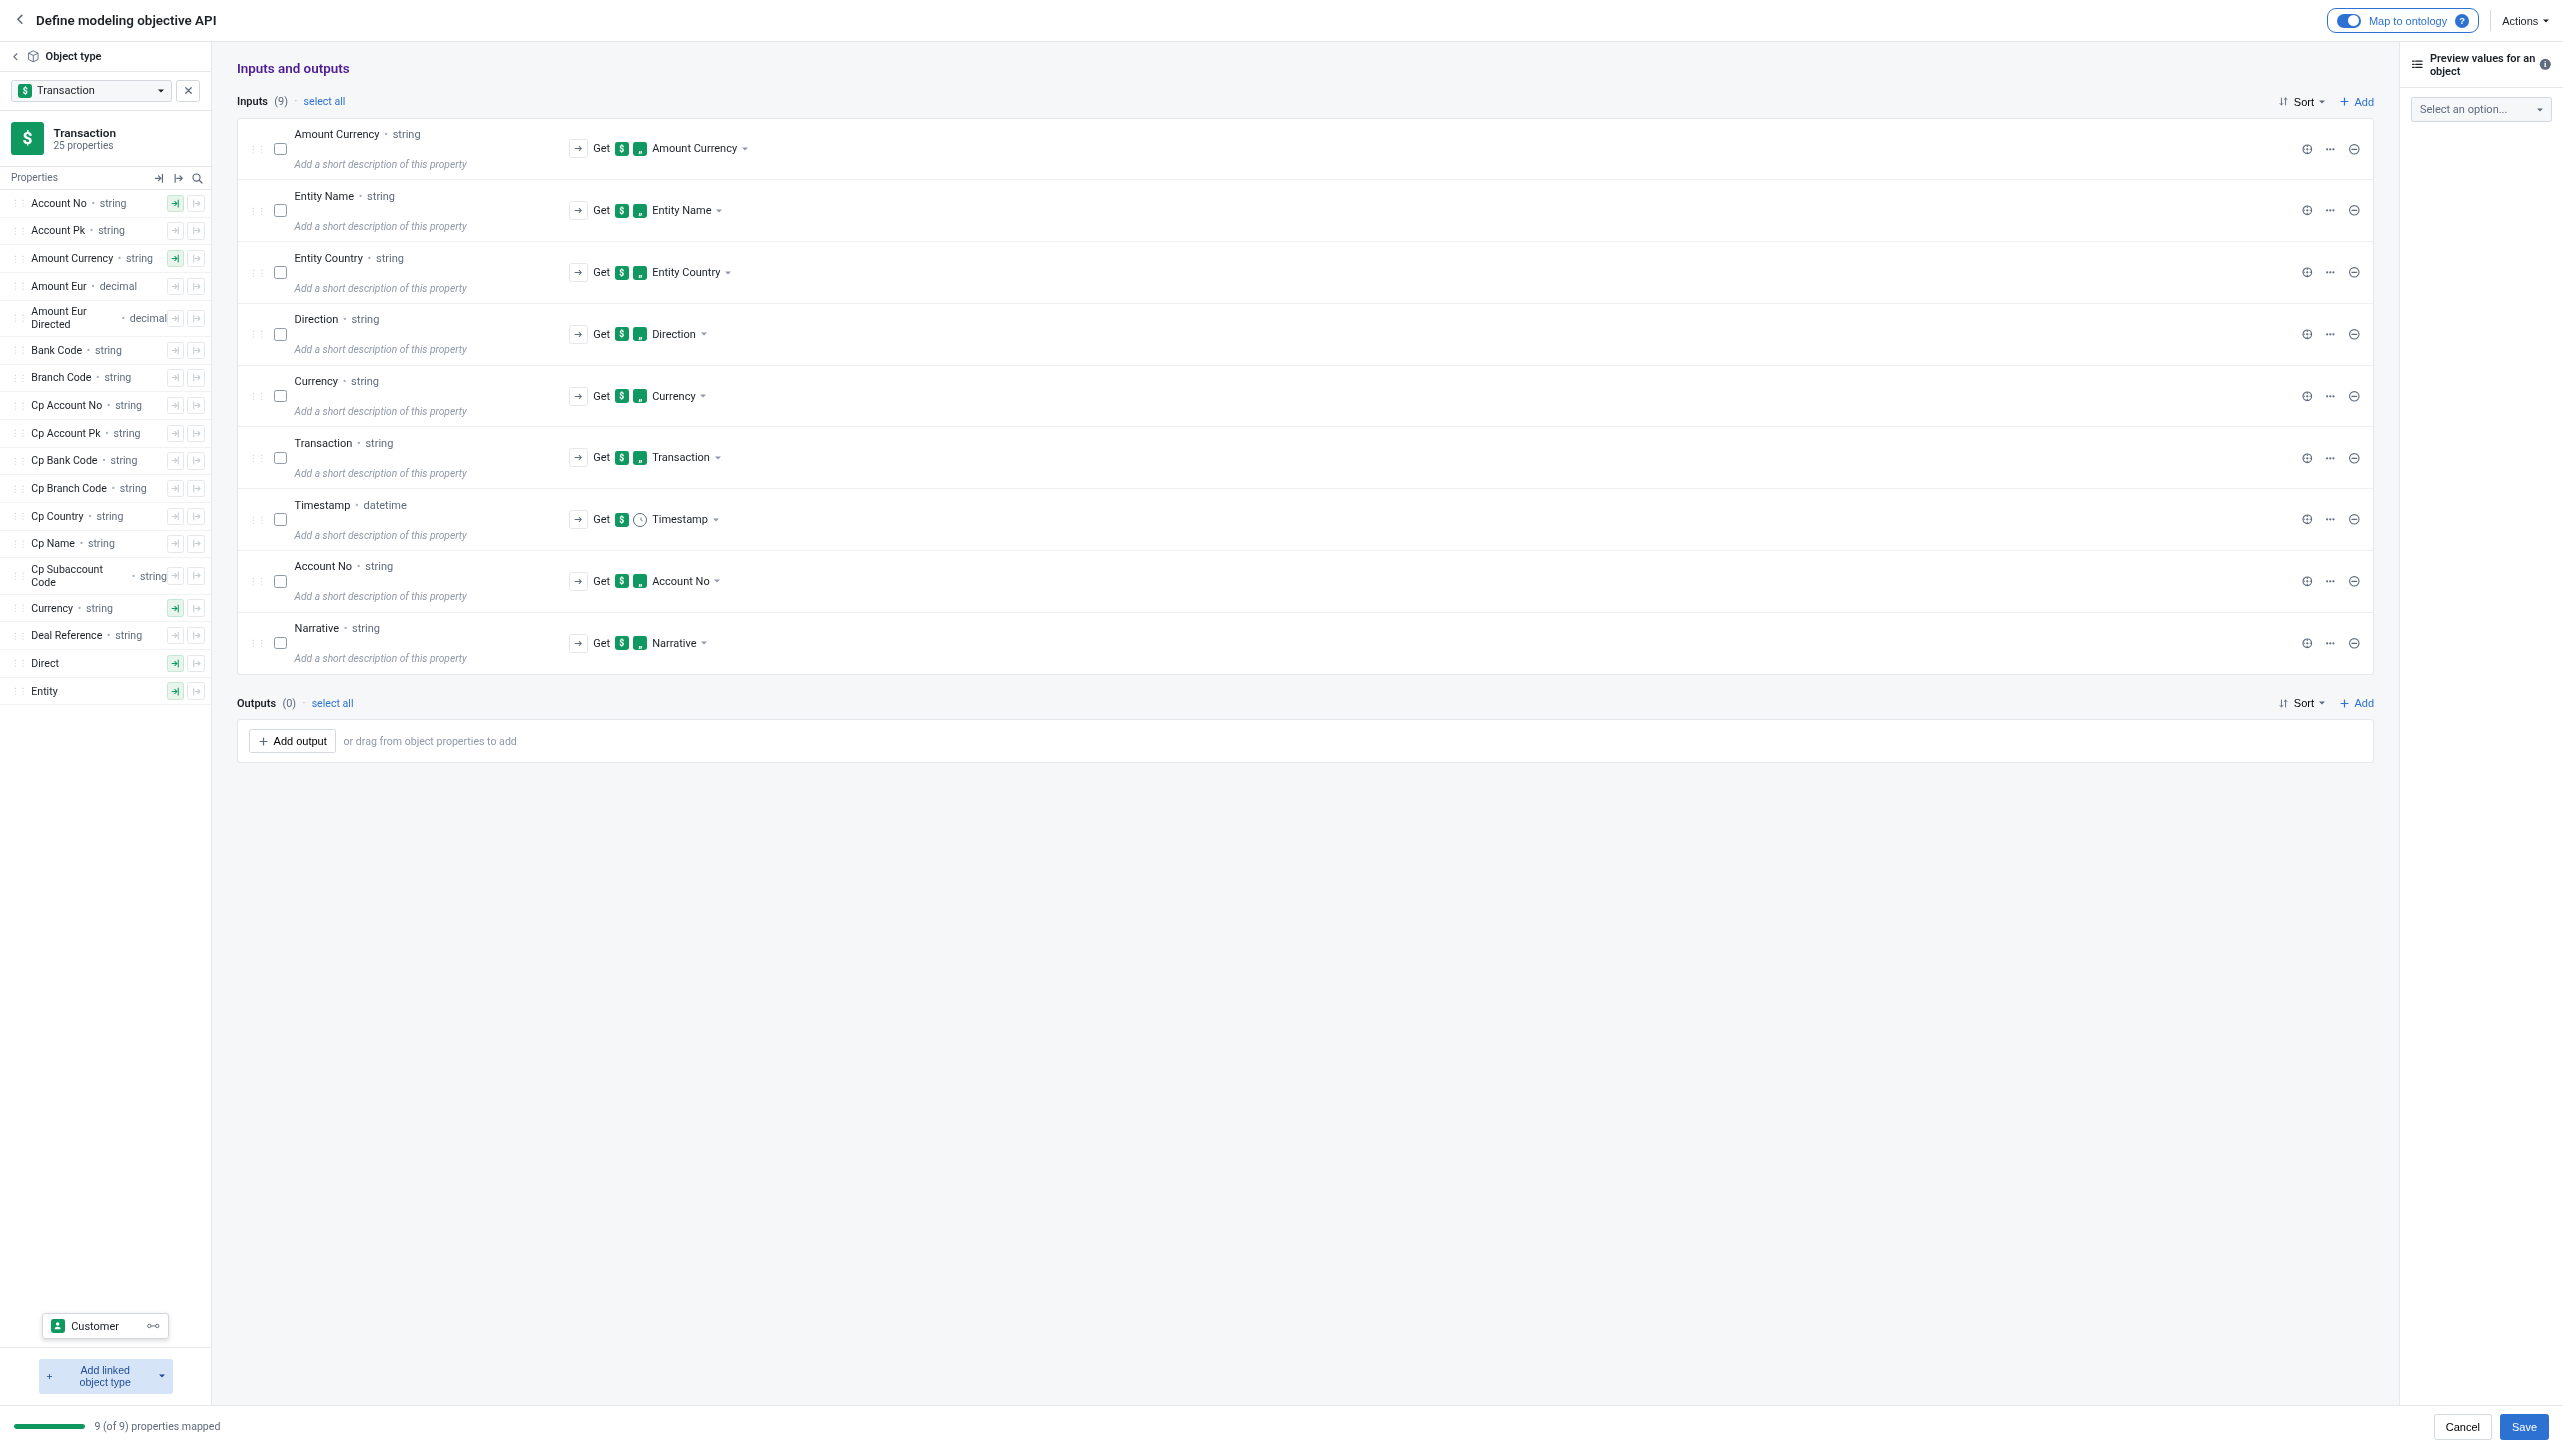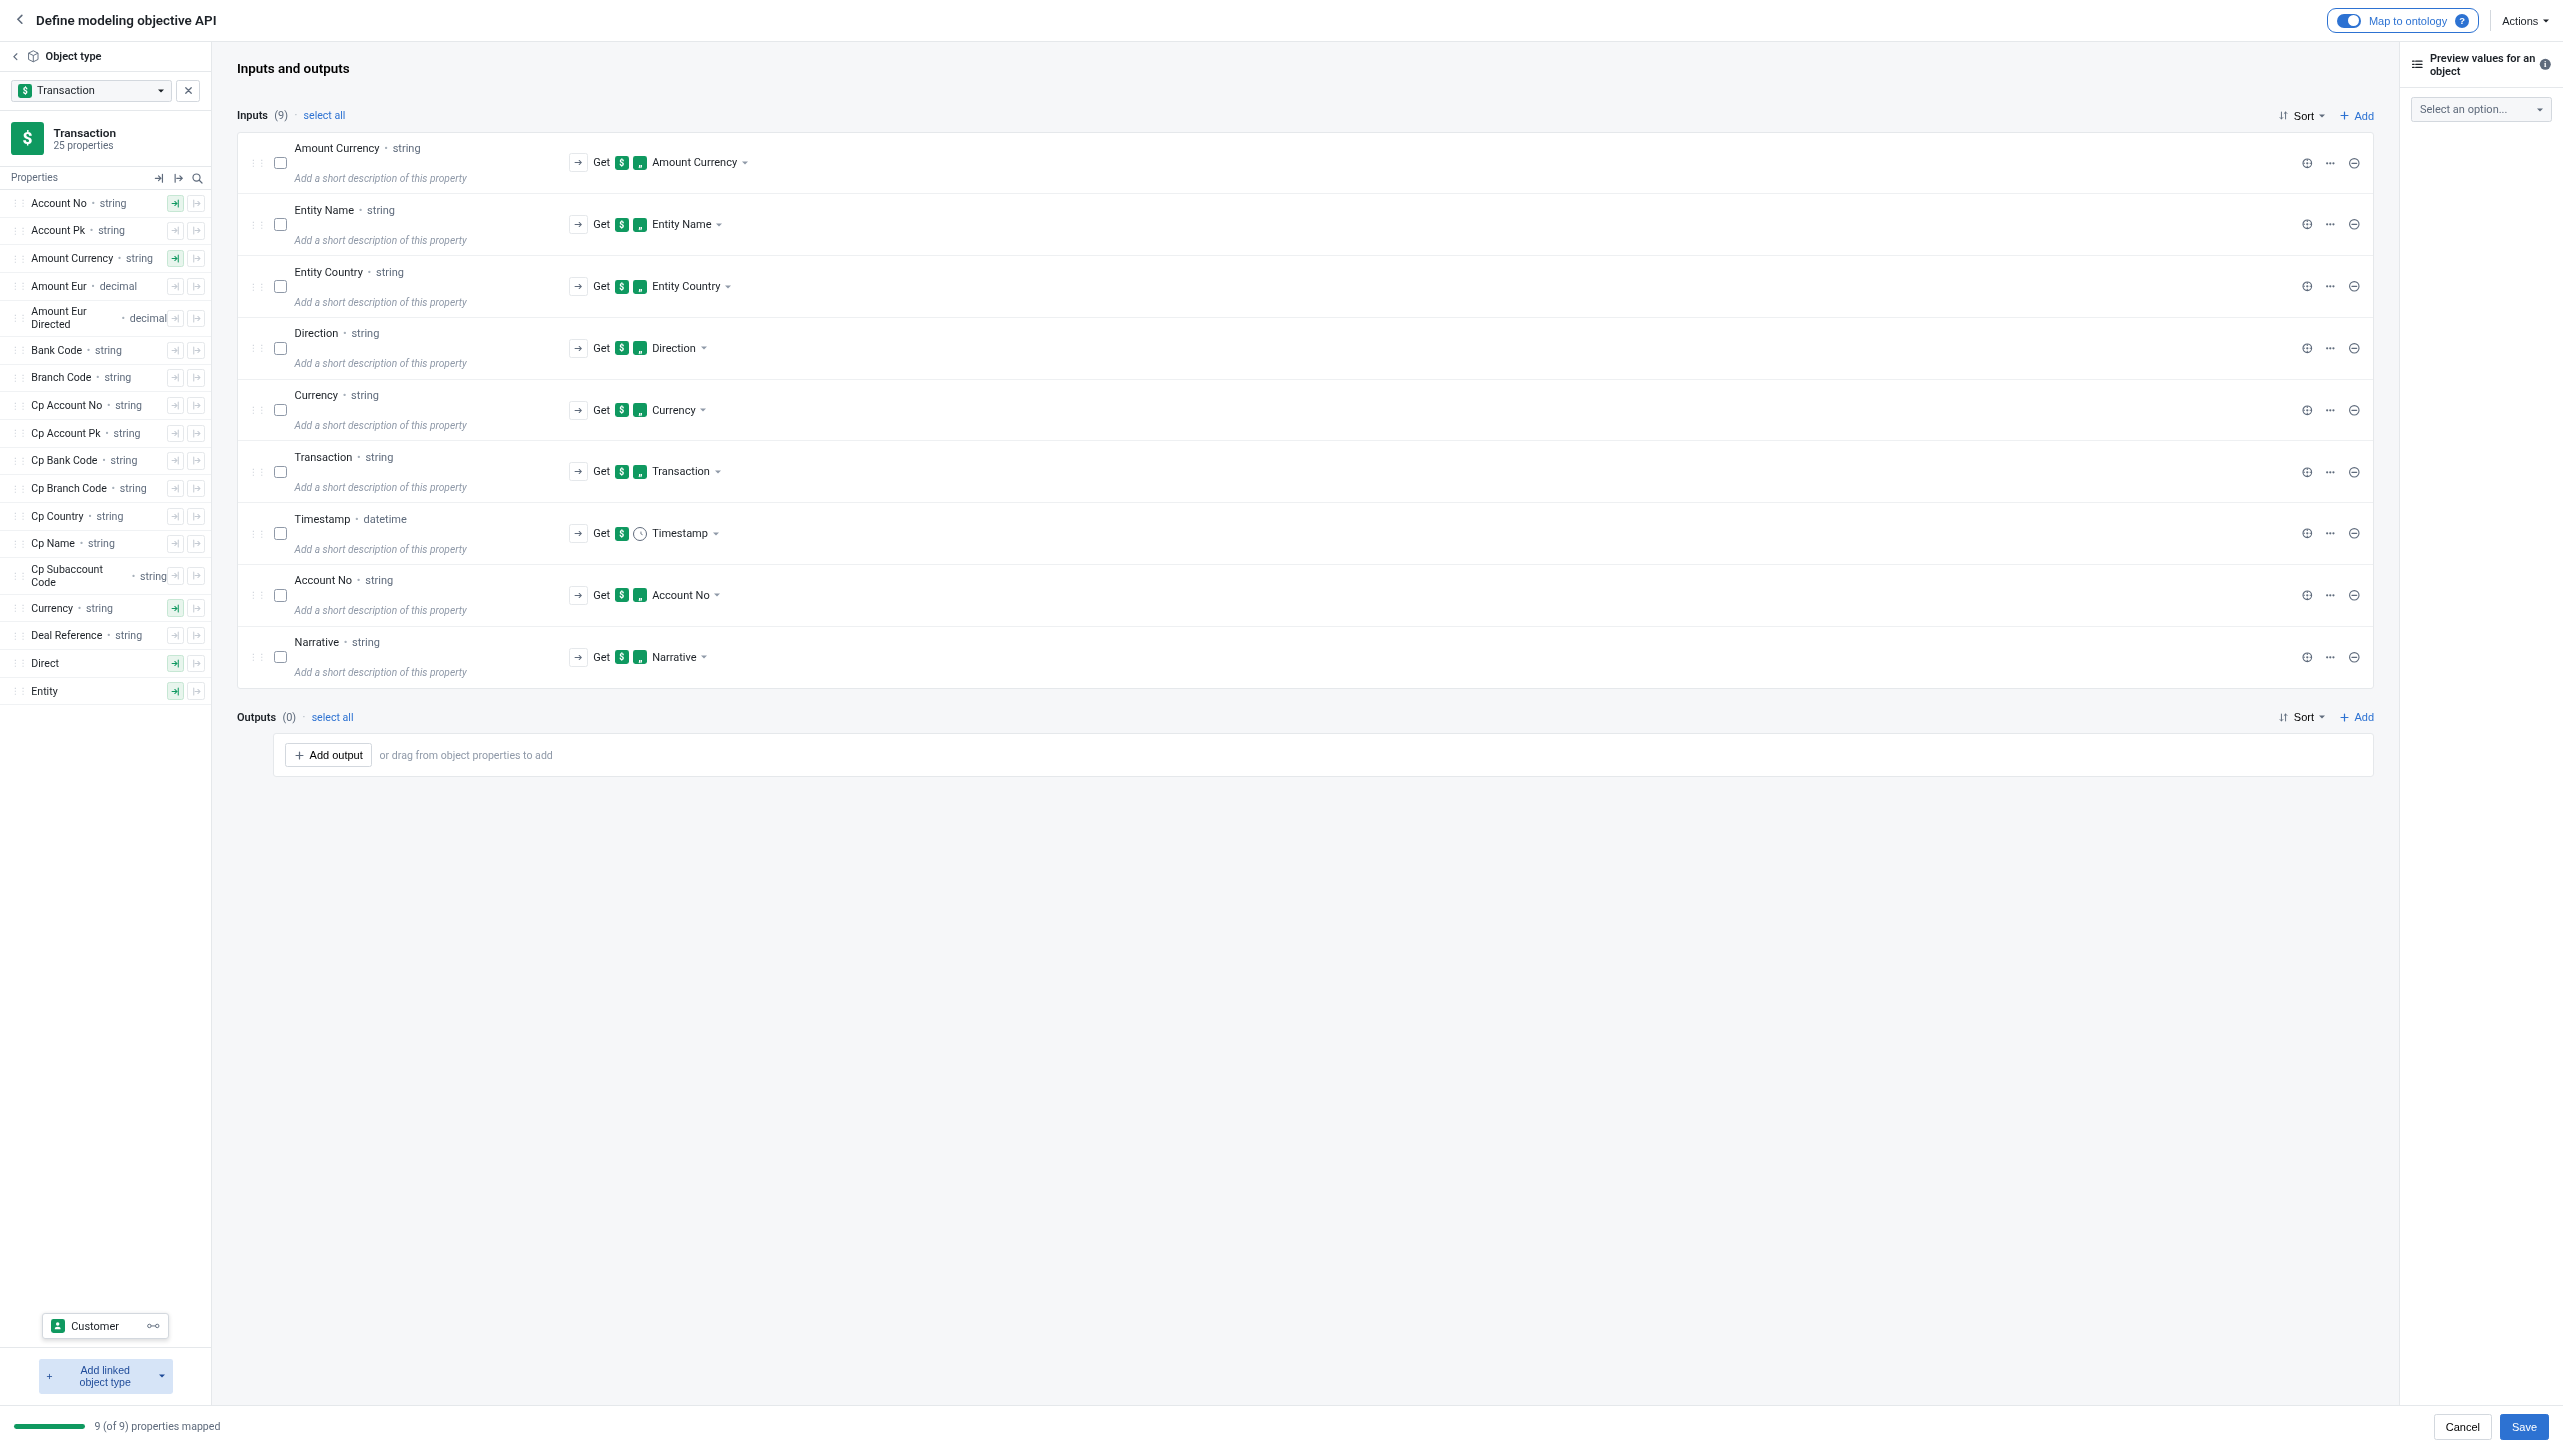--- a/index.html
+++ b/index.html
@@ -60,21 +60,21 @@
 .pill-in.dim { border-color: #e5e8eb; background: #fff; color: #c5cbd3; }
 .pill-out { border-color: #e5e8eb; background: #fff; color: #c5cbd3; }
 
 .customer-pop { position: absolute; left: 42px; bottom: 7.9px; background: #fff; border: 0.8px solid #d3d8de; border-radius: 3.1px; padding: 4.7px 7.9px; display: flex; align-items: center; gap: 6.3px; box-shadow: 0 1.6px 4.7px rgba(16,22,26,.15); z-index: 5; }
 .cust-badge { width: 14px; height: 14px; background: #0f9960; border-radius: 2.4px; display: inline-flex; align-items: center; justify-content: center; color: #fff; font-size: 8.6px; }
 
 .sb-footer { padding: 11px; border-top: 0.8px solid #e5e8eb; }
 .add-linked-btn { display: flex; align-items: center; justify-content: center; gap: 19px; width: 134px; margin: 0 auto; padding: 5.5px 7.9px; background: #d6e4f7; border: none; border-radius: 2.4px; color: #1f4b99; font-size: 10.6px; cursor: pointer; }
 
 
-.main h2 { font-size: 13.4px; font-weight: 600; margin-bottom: 33px; color: #000000; }
+.main h2 { font-size: 13.4px; font-weight: 600; margin-bottom: 19px; color: #4c1d95; }
 .section-head { display: flex; align-items: center; justify-content: space-between; margin-bottom: 9.4px; }
 .section-head-left { display: flex; align-items: center; gap: 6.3px; font-size: 11px; }
 .section-head-left b { font-weight: 600; }
 .count { color: #5f6b7c; }
 .sel-all { color: #2d72d2; cursor: pointer; font-size: 10.6px; }
 .section-head-right { display: flex; align-items: center; gap: 14px; }
 .sort-btn, .add-btn { display: inline-flex; align-items: center; gap: 4.7px; background: transparent; border: none; cursor: pointer; font-size: 11px; }
 .add-btn { color: #2d72d2; }
 
 .inputs-panel { border: 0.8px solid #e5e8eb; border-radius: 3.1px; background: #fff; margin-bottom: 22px; }
@@ -90,21 +90,21 @@
 .ir-get { display: flex; align-items: center; gap: 4.7px; font-size: 11px; }
 .ir-get .arrow-box { width: 19px; height: 19px; border: 0.8px solid #e5e8eb; border-radius: 2.4px; display: inline-flex; align-items: center; justify-content: center; color: #5f6b7c; }
 .ir-get .badge-s { }
 .ir-get .quote-badge { width: 14px; height: 14px; background: #0f9960; border-radius: 2.4px; color: #fff; display: inline-flex; align-items: center; justify-content: center; font-size: 10.2px; font-weight: 800; }
 .ir-get .clock-badge { width: 14px; height: 14px; border: 1.2px solid #5f6b7c; border-radius: 50%; display: inline-flex; align-items: center; justify-content: center; font-size: 7.9px; }
 .ir-spacer { flex: 1; }
 .ir-actions { display: flex; gap: 7.9px; color: #5f6b7c; }
 .ir-actions .a { cursor: pointer; display: inline-flex; align-items: center; justify-content: center; width: 15.7px; height: 15.7px; }
 
 
-.outputs-panel { border: 0.8px solid #e5e8eb; border-radius: 3.1px; background: #fff; padding: 9.4px 11px; display: flex; align-items: center; gap: 7.9px; margin-left: 36px; }
+.outputs-panel { border: 0.8px solid #e5e8eb; border-radius: 3.1px; background: #fff; padding: 9.4px 11px; display: flex; align-items: center; gap: 7.9px; }
 .add-output-btn { display: inline-flex; align-items: center; gap: 4.7px; border: 0.8px solid #d3d8de; border-radius: 2.4px; padding: 4.7px 7.9px; background: #fff; cursor: pointer; font-size: 11px; }
 .drag-hint { color: #8f99a8; font-size: 10.6px; }
 
 
 .rb-head { display: flex; align-items: center; justify-content: space-between; padding: 9.4px 11px; border-bottom: 0.8px solid #e5e8eb; }
 .rb-head-left { display: flex; align-items: center; gap: 6.3px; font-weight: 600; font-size: 11px; }
 .rb-select-wrap { padding: 9.4px 11px; }
 .rb-select { width: 100%; display: flex; align-items: center; justify-content: space-between; border: 0.8px solid #d3d8de; border-radius: 2.4px; padding: 4.7px 7.9px; background: #f6f7f9; cursor: pointer; color: #5f6b7c; font-size: 11px; }
 
 

